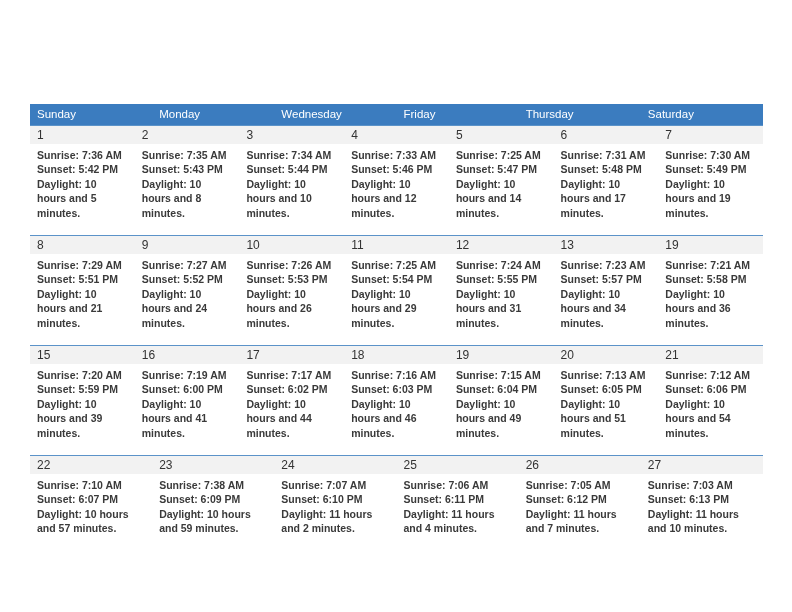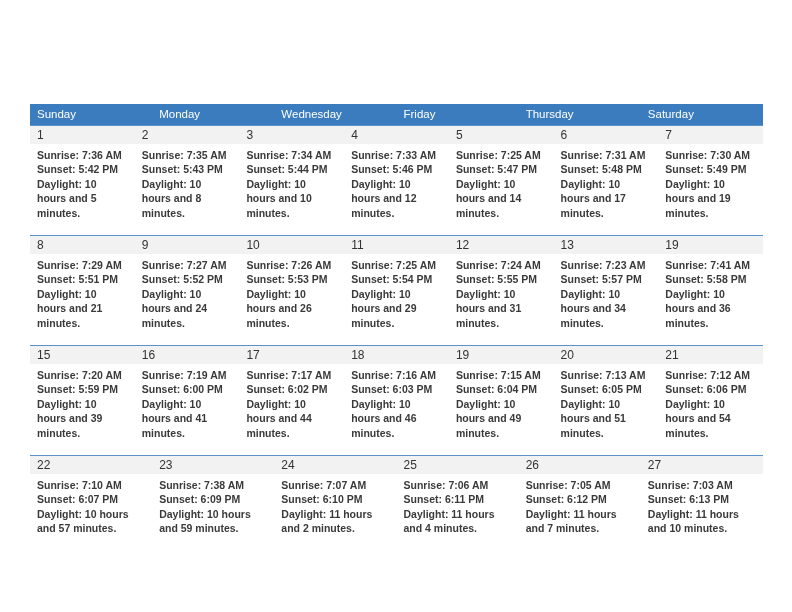--- a/index.html
+++ b/index.html
@@ -269,21 +269,21 @@
         <div class="day-number">13</div>
         <div class="day-info">
           <div>Sunrise: 7:23 AM</div>
           <div>Sunset: 5:57 PM</div>
           <div class="daylight">Daylight: 10 hours and 34 minutes.</div>
         </div>
       </div>
       <div class="day-cell">
         <div class="day-number">19</div>
         <div class="day-info">
-          <div>Sunrise: 7:41 AM</div>
+          <div>Sunrise: 7:21 AM</div>
           <div>Sunset: 5:58 PM</div>
           <div class="daylight">Daylight: 10 hours and 36 minutes.</div>
         </div>
       </div>
     </div>
 
     <div class="week">
       <div class="day-cell">
         <div class="day-number">15</div>
         <div class="day-info">

